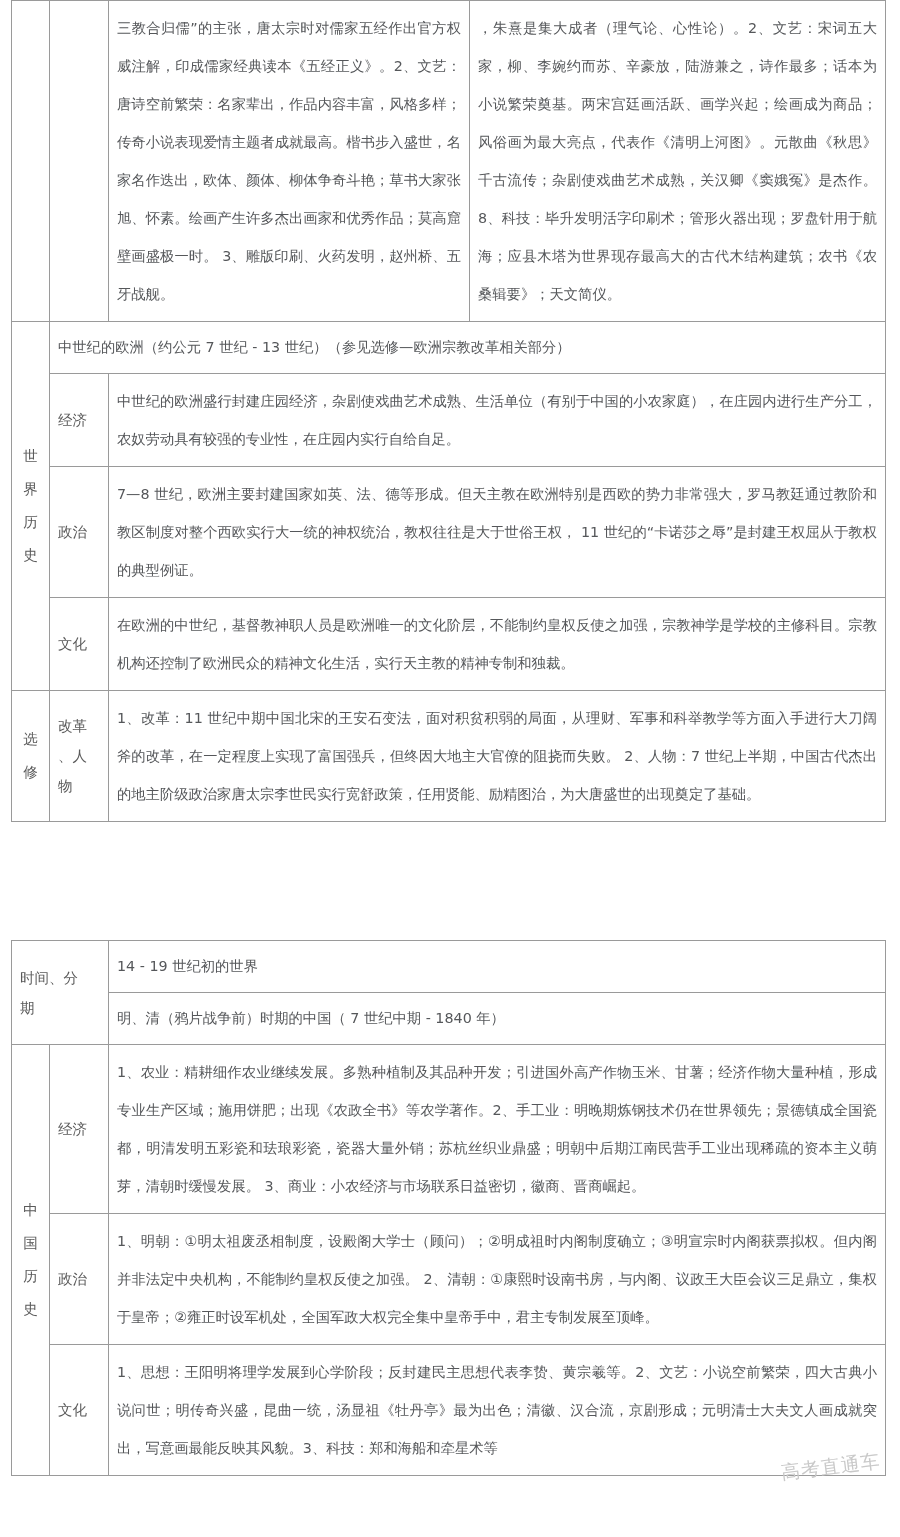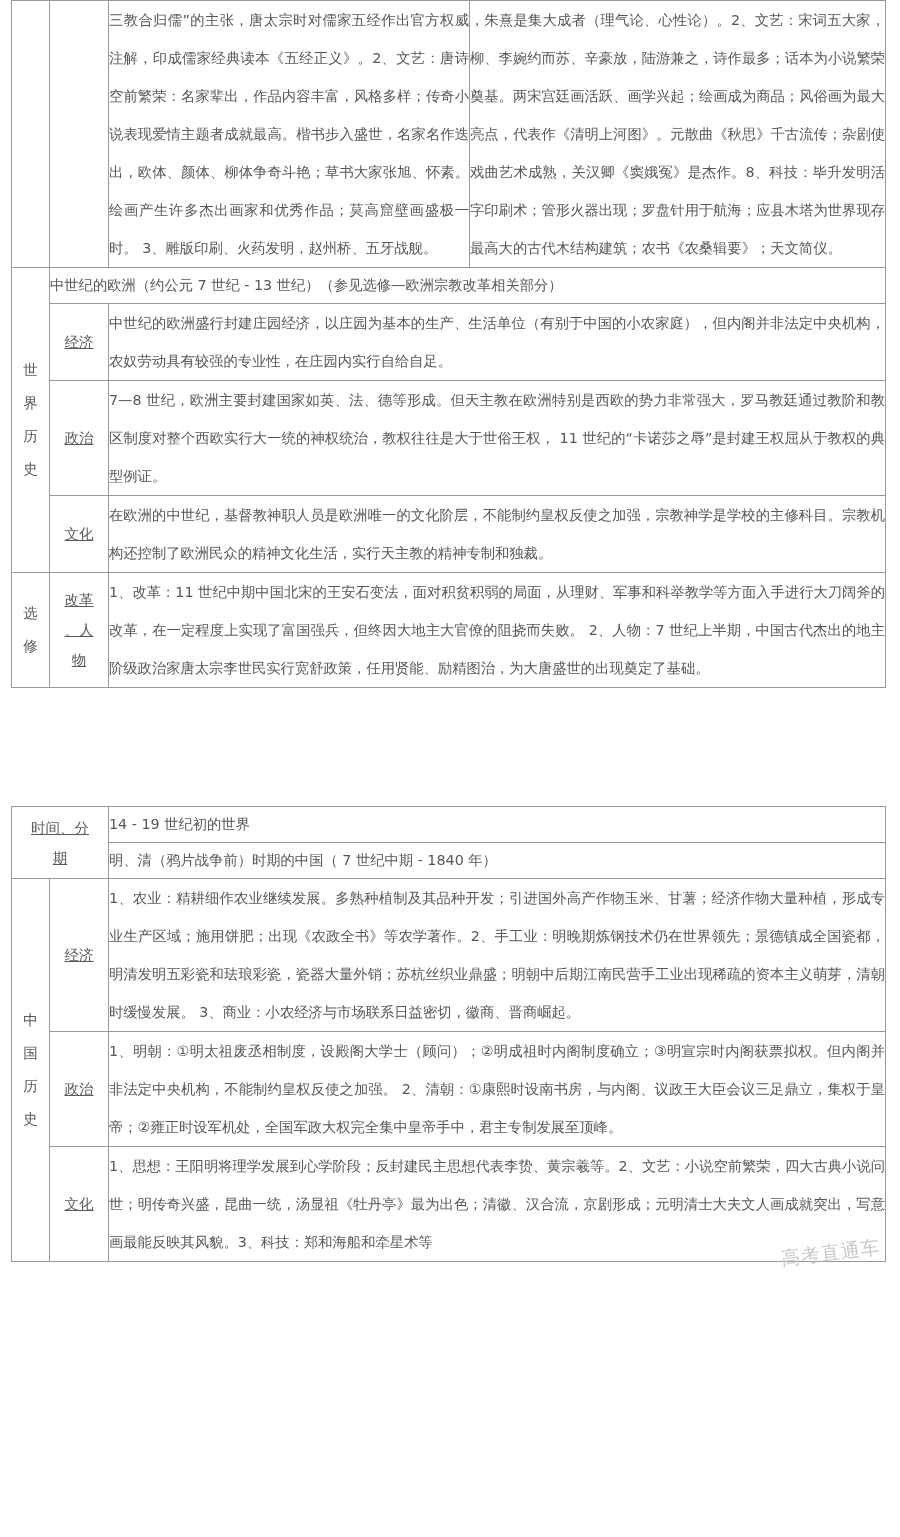--- a/index.html
+++ b/index.html
@@ -21,42 +21,41 @@
   table.hist{
     border-collapse:collapse;
     table-layout:fixed;
     width:874px;
     margin-left:11px;
     background:#fff;
   }
   table.hist td{
     border:1px solid #9a9a9a;
     vertical-align:middle;
-    padding:0;
+    padding:8px;
     background:#fff;
   }
   
   td.vlabel{
     text-align:center;
     font-size:14.5px;
     line-height:33px;
     color:#5a5a5a;
     letter-spacing:0;
     padding:2px 0;
   }
   td.vlabel .ch{display:block;}
 
   
   td.cat{
-    text-align:center;
+    text-align:left;
     font-size:14.5px;
     line-height:30px;
     color:#5a5a5a;
     padding:2px 4px;
-    text-decoration:underline;
   }
   td.cat .ln{display:block;}
 
   
   td.body{
     font-size:14.3px;
     line-height:38px;
     color:#55575a;
     padding:2px 9px 4px 9px;
     text-align:justify;
@@ -114,21 +113,21 @@
           <span class="ch">世</span>
           <span class="ch">界</span>
           <span class="ch">历</span>
           <span class="ch">史</span>
         </td>
         <td class="head" colspan="3">中世纪的欧洲（约公元 7 世纪 - 13 世纪）（参见选修—欧洲宗教改革相关部分）</td>
       </tr>
 
       <tr>
         <td class="cat">经济</td>
-        <td class="body" colspan="2">中世纪的欧洲盛行封建庄园经济，以庄园为基本的生产、生活单位（有别于中国的小农家庭），但内阁并非法定中央机构，农奴劳动具有较强的专业性，在庄园内实行自给自足。</td>
+        <td class="body" colspan="2">中世纪的欧洲盛行封建庄园经济，杂剧使戏曲艺术成熟、生活单位（有别于中国的小农家庭），在庄园内进行生产分工，农奴劳动具有较强的专业性，在庄园内实行自给自足。</td>
       </tr>
 
       <tr>
         <td class="cat">政治</td>
         <td class="body" colspan="2">7—8 世纪，欧洲主要封建国家如英、法、德等形成。但天主教在欧洲特别是西欧的势力非常强大，罗马教廷通过教阶和教区制度对整个西欧实行大一统的神权统治，教权往往是大于世俗王权， 11 世纪的“卡诺莎之辱”是封建王权屈从于教权的典型例证。</td>
       </tr>
 
       <tr>
         <td class="cat">文化</td>
         <td class="body" colspan="2">在欧洲的中世纪，基督教神职人员是欧洲唯一的文化阶层，不能制约皇权反使之加强，宗教神学是学校的主修科目。宗教机构还控制了欧洲民众的精神文化生活，实行天主教的精神专制和独裁。</td>

